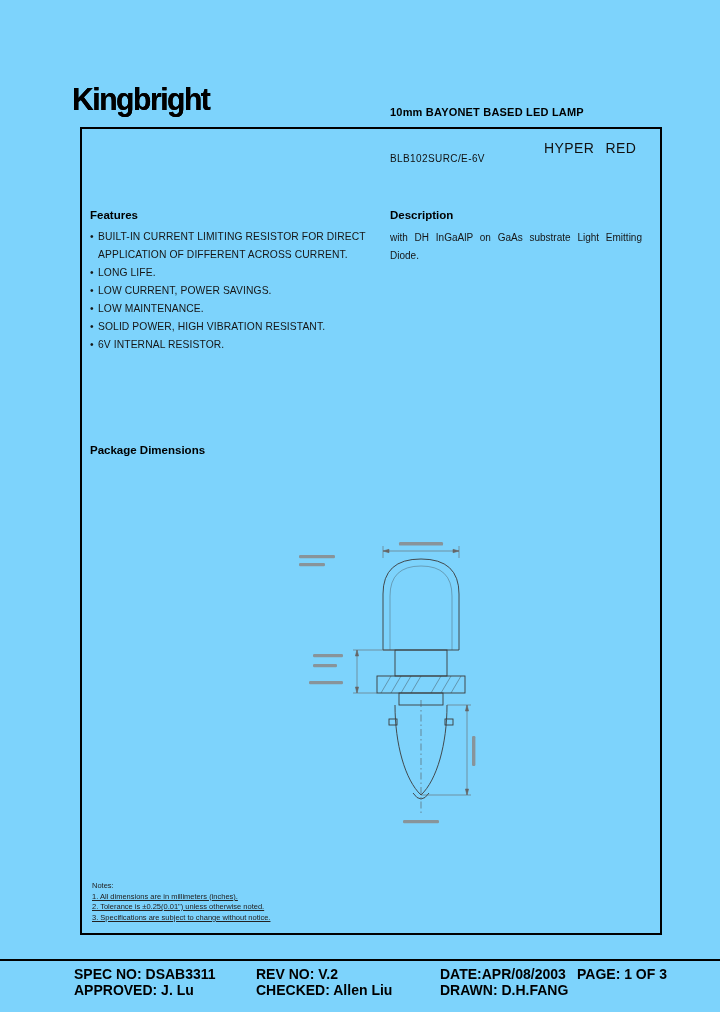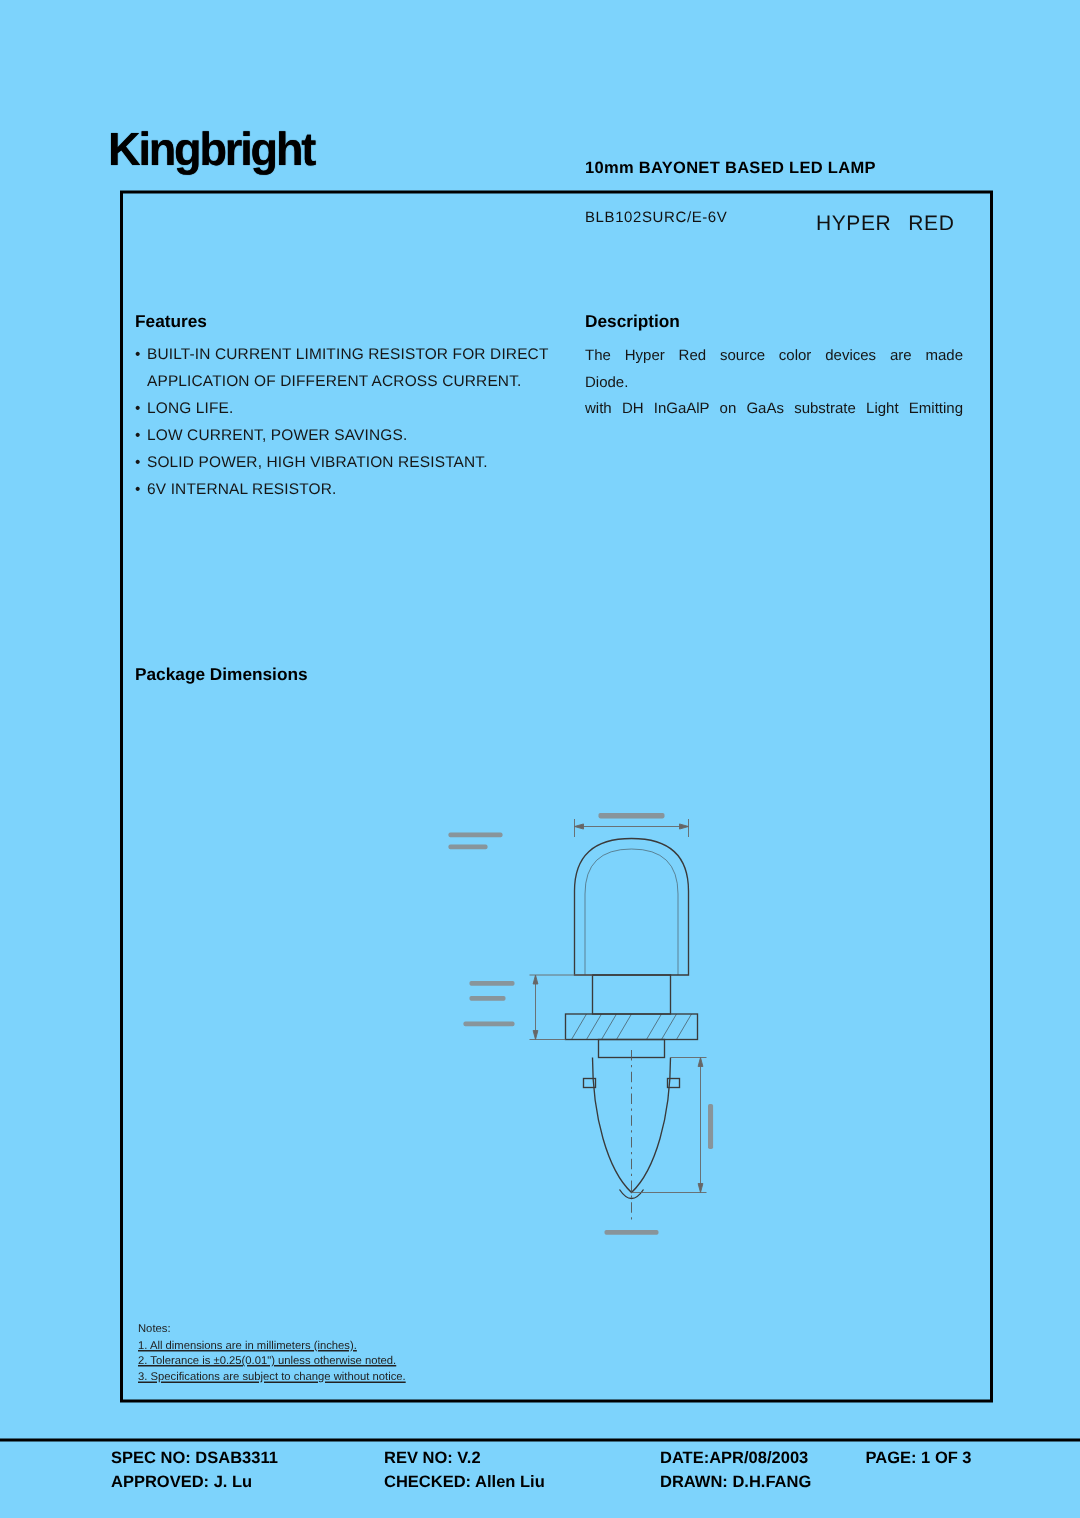--- a/index.html
+++ b/index.html
@@ -20,37 +20,37 @@
     transform:scaleX(.97);transform-origin:left;
   }
   .doc-title{
     position:absolute;left:390px;top:106px;
     font-size:11px;font-weight:bold;letter-spacing:.2px;color:#000;text-align:center;
   }
   .main-box{
     position:absolute;left:80px;top:127px;width:582px;height:808px;
     border:2px solid #000;box-sizing:border-box;
   }
-  .part-number{position:absolute;left:308px;top:11px;font-size:10px;letter-spacing:.4px;}
+  .part-number{position:absolute;left:308px;top:24px;font-size:10px;letter-spacing:.4px;}
   .color-name{position:absolute;left:438px;top:11px;font-size:14px;letter-spacing:.4px;word-spacing:7px;padding-left:24px;}
   .section-heading{position:absolute;font-size:11.5px;font-weight:bold;color:#000;}
   .features-heading{left:8px;top:80px;}
   .description-heading{left:308px;top:80px;}
   .package-heading{left:8px;top:315px;}
   .features-list{position:absolute;left:8px;top:99px;width:296px;font-size:10.3px;line-height:18px;color:#161616;}
   .feature-item{position:relative;padding-left:8px;letter-spacing:.1px;}
   .feature-item::before{content:"\2022";position:absolute;left:0;top:0;}
   .description-text{position:absolute;left:308px;top:100px;width:252px;font-size:10px;line-height:17.5px;color:#161616;}
   .desc-line{text-align:justify;text-align-last:justify;}
   .desc-line.last{text-align-last:left;}
   .drawing{position:absolute;left:205px;top:405px;width:200px;height:300px;}
   .notes{position:absolute;left:10px;top:752px;font-size:7.5px;line-height:10.5px;color:#222;}
   .notes .note-line{text-decoration:underline;text-underline-offset:1px;}
   .footer-rule{position:absolute;left:0;top:959px;width:720px;height:2px;background:#000;}
-  .footer-cell{position:absolute;font-size:11px;font-weight:bold;color:#000;white-space:nowrap;}
+  .footer-cell{position:absolute;font-size:14px;font-weight:bold;color:#000;white-space:nowrap;}
   .f-r1{top:966px;}
   .f-r2{top:982px;}
   .f-c1{left:74px;}
   .f-c2{left:232px;padding-left:24px;}
   .f-c3{left:440px;}
   .f-c4{left:577px;}
 </style>
 </head>
 <body>
 
@@ -64,30 +64,30 @@
 
     <span class="part-number">BLB102SURC/E-6V</span>
     <span class="color-name">HYPER RED</span>
 
     <div class="section-heading features-heading">Features</div>
 
     <div class="features-list">
       <div class="feature-item">BUILT-IN CURRENT LIMITING RESISTOR FOR DIRECT APPLICATION OF DIFFERENT ACROSS CURRENT.</div>
       <div class="feature-item">LONG LIFE.</div>
       <div class="feature-item">LOW CURRENT, POWER SAVINGS.</div>
+      <div class="feature-item">LOW MAINTENANCE.</div>
       <div class="feature-item">SOLID POWER, HIGH VIBRATION RESISTANT.</div>
       <div class="feature-item">6V INTERNAL RESISTOR.</div>
     </div>
 
     <div class="section-heading description-heading">Description</div>
 
     <div class="description-text">
-      <div class="desc-line">The Hyper Red source color devices are made</div>
+      <div class="desc-line">with DH InGaAlP on GaAs substrate Light Emitting</div>
       <div class="desc-line last">Diode.</div>
-      <div class="desc-line">with DH InGaAlP on GaAs substrate Light Emitting</div>
     </div>
 
     <div class="section-heading package-heading">Package Dimensions</div>
 
     <svg class="drawing" viewBox="0 0 200 300" width="200" height="300" xmlns="http://www.w3.org/2000/svg">
 
       <g stroke="#3a3a3a" stroke-width="0.9" fill="none">
         <path d="M96,116 L96,60 Q96,25 134,25 Q172,25 172,60 L172,116 Z"></path>
         <path d="M103,116 L103,62 Q103,32 134,32 Q165,32 165,62 L165,116" stroke-width="0.5" opacity="0.7"></path>
         <rect x="108" y="116" width="52" height="26"></rect>

